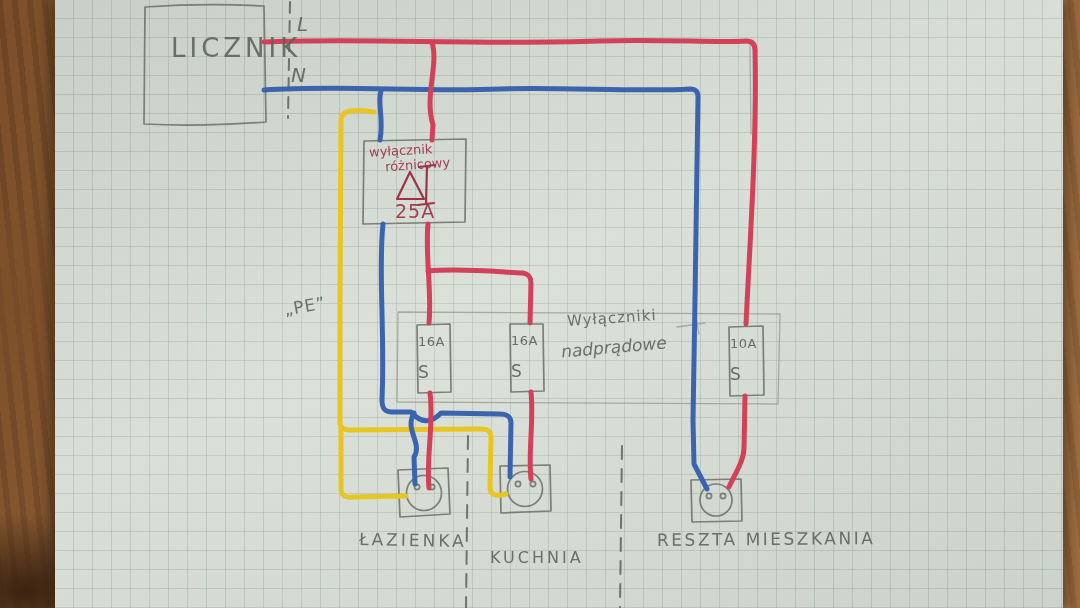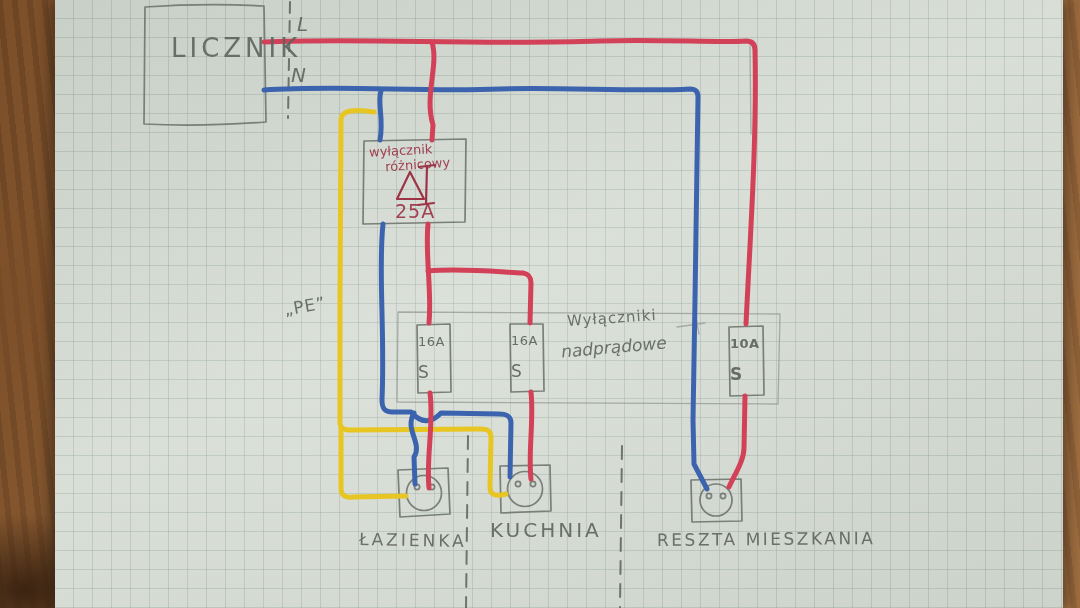--- a/index.html
+++ b/index.html
@@ -116,21 +116,21 @@
   <div class="lbl" style="left:561px;top:337px;font-size:17px;font-style:italic;transform:rotate(-5deg);">nadprądowe</div>
 
   <div class="breaker-txt" style="left:418px;top:328px;width:32px;height:60px;">
     <span class="amp">16A</span>
     <span class="cls">S</span>
   </div>
   <div class="breaker-txt" style="left:511px;top:327px;width:32px;height:60px;">
     <span class="amp">16A</span>
     <span class="cls">S</span>
   </div>
-  <div class="breaker-txt" style="left:730px;top:330px;width:33px;height:60px;font-weight:bold;">
+  <div class="breaker-txt" style="left:730px;top:330px;width:33px;height:60px;">
     <span class="amp">10A</span>
     <span class="cls">S</span>
   </div>
 
   <div class="lbl" style="left:359px;top:530px;font-size:17px;letter-spacing:3px;transform:rotate(1deg);">ŁAZIENKA</div>
-  <div class="lbl" style="left:490px;top:518px;font-size:20px;letter-spacing:3px;">KUCHNIA</div>
+  <div class="lbl" style="left:490px;top:548px;font-size:16px;letter-spacing:3px;">KUCHNIA</div>
   <div class="lbl" style="left:657px;top:529px;font-size:17px;letter-spacing:2.5px;transform:rotate(-0.5deg);">RESZTA MIESZKANIA</div>
 </div>
 
 </body></html>

